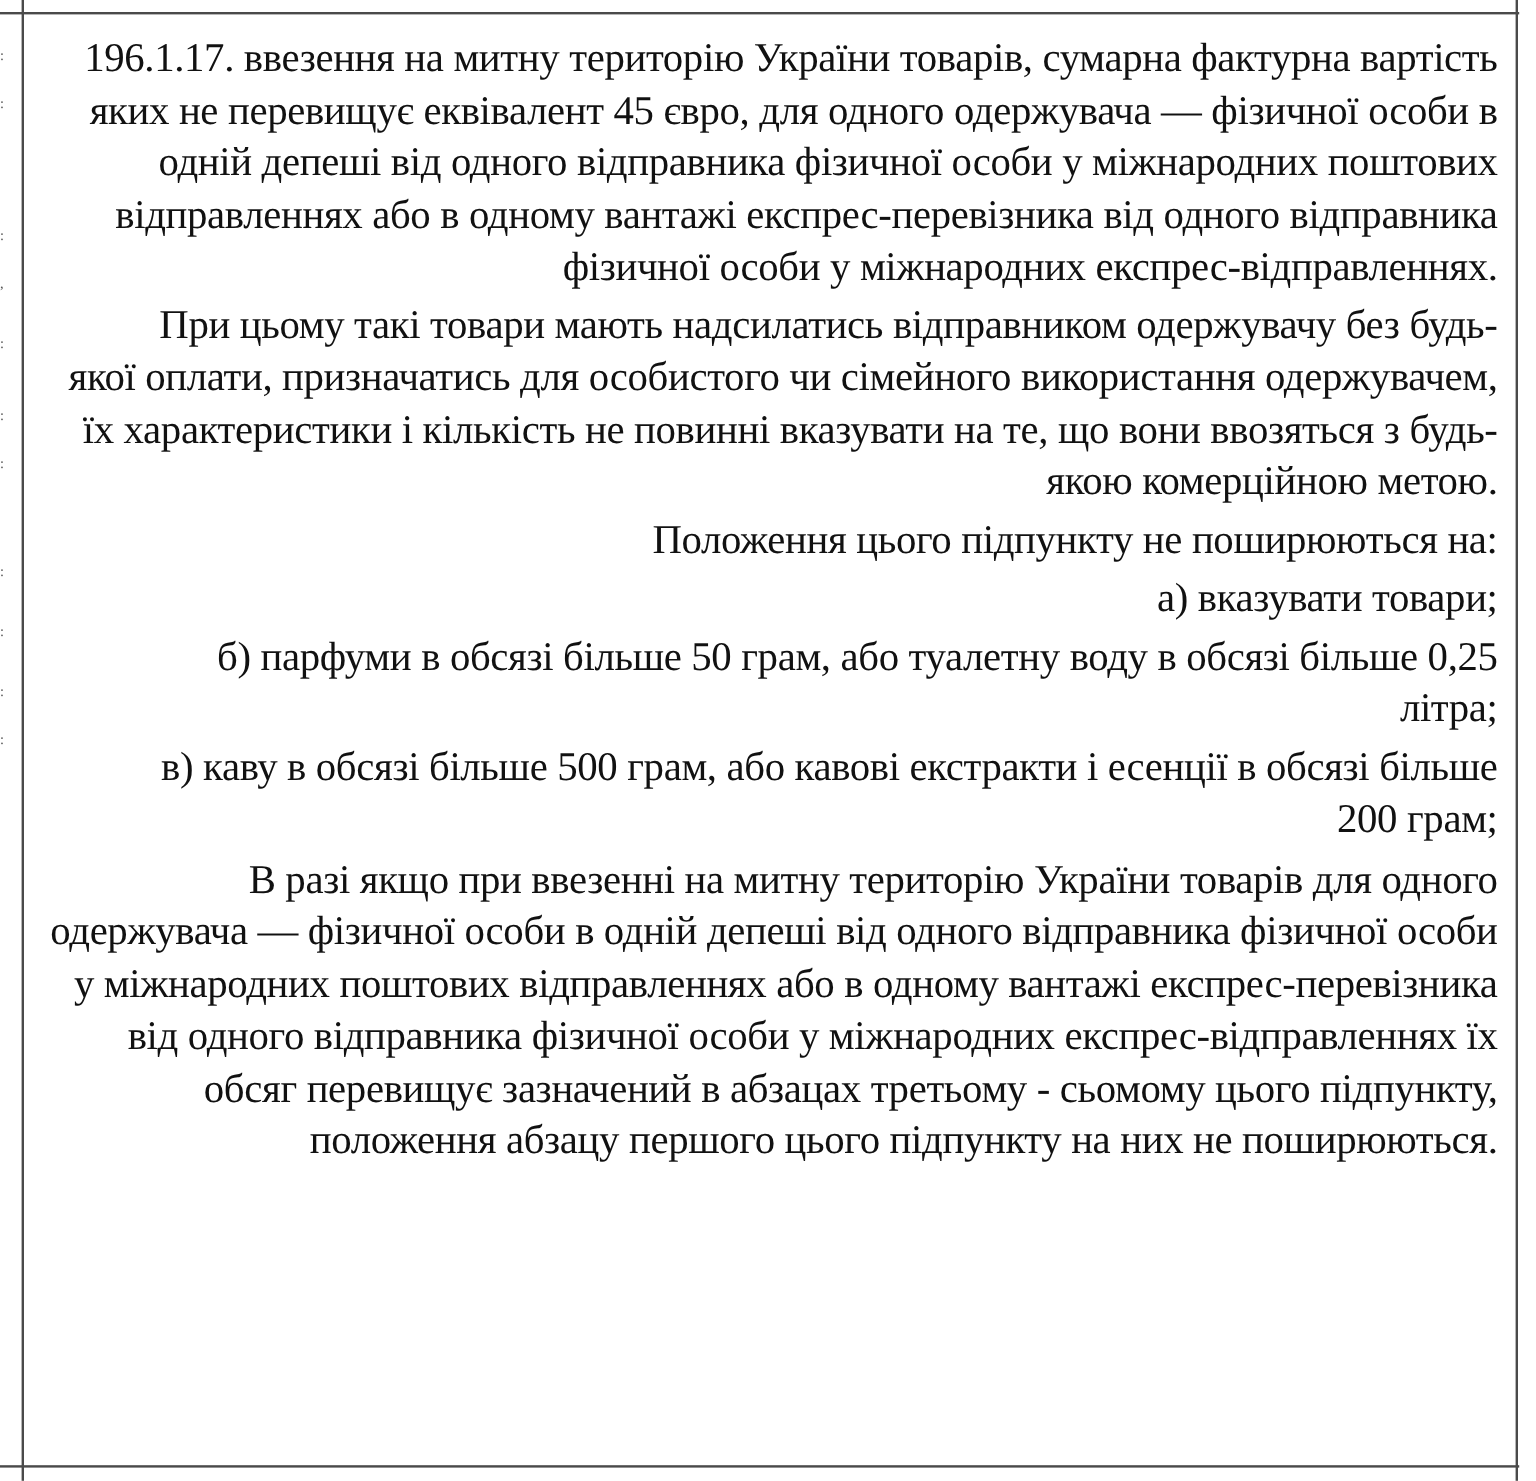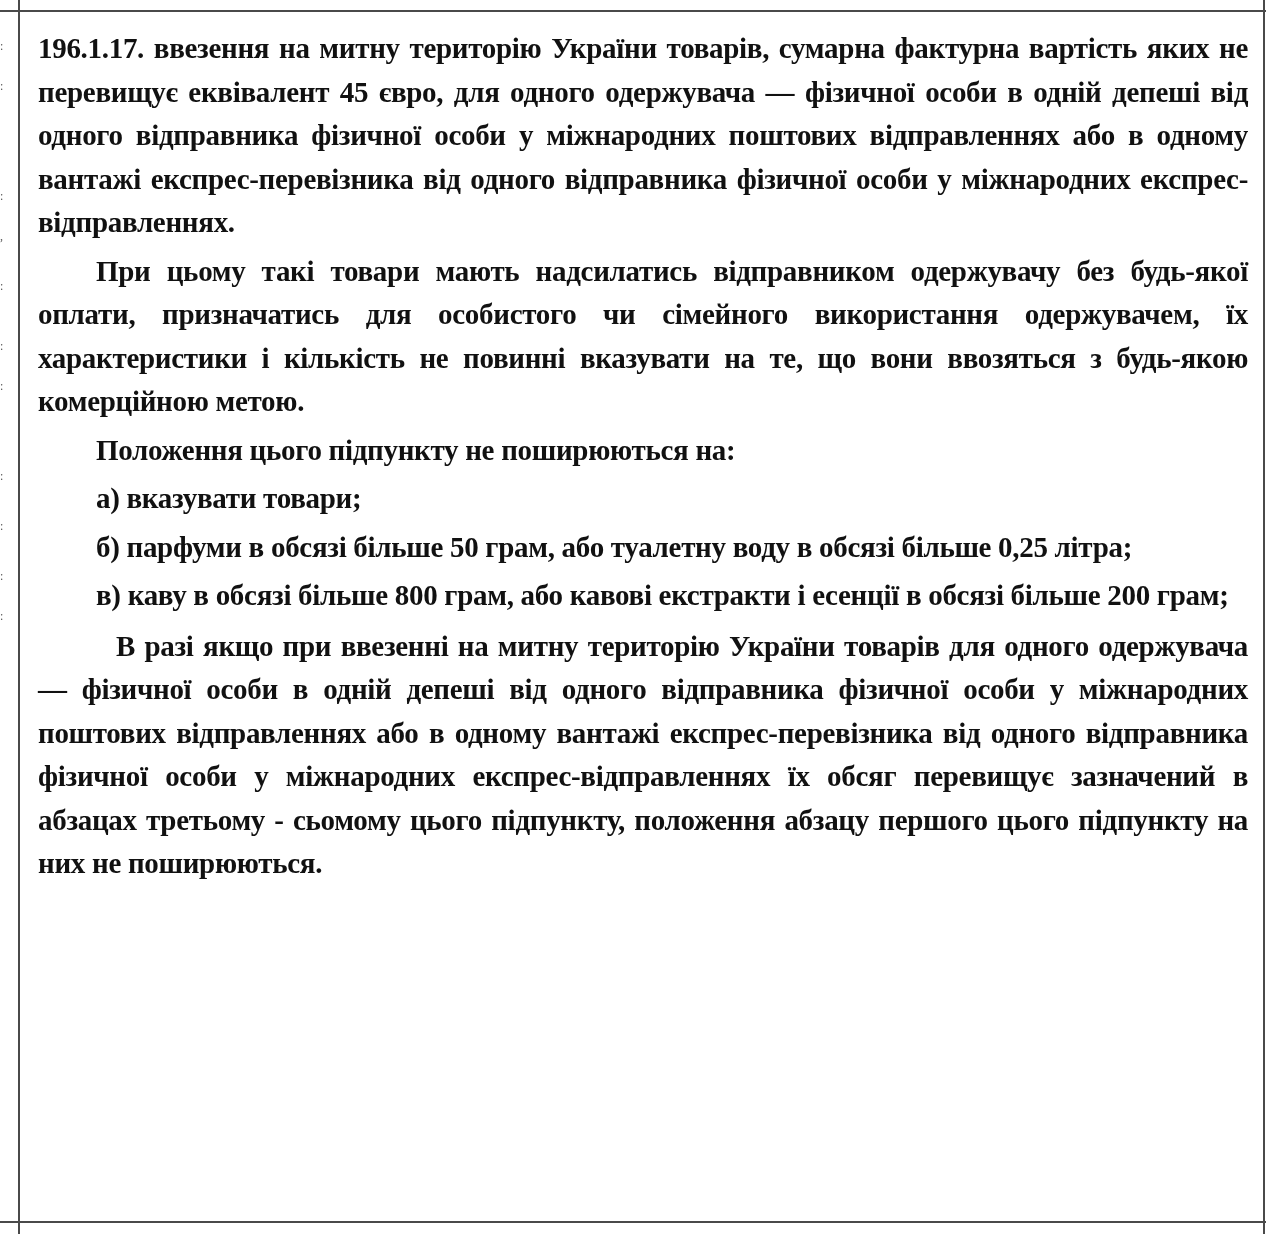--- a/index.html
+++ b/index.html
@@ -38,28 +38,29 @@
       left: 0;
       font-size: 12px;
       color: #555;
       line-height: 12px;
     }
     .cell {
       position: absolute;
       left: 38px;
       top: 27px;
       width: 1210px;
-      font-weight: bold;
-      font-size: 29px;
+      font-weight: normal;
+      font-size: 34px;
       line-height: 43.5px;
       text-align: justify;
       letter-spacing: -0.3px;
     }
     .cell p {
       margin: 0;
+      text-align: right;
     }
     .indent { text-indent: 58px; }
     .indent-big { text-indent: 78px; }
     .gap-s { margin-top: 5px !important; }
     .gap-m { margin-top: 7px !important; }
     .nojust { text-align: left; }
   </style>
 </head>
 <body>
 
@@ -81,15 +82,15 @@
   <span class="mark" style="top:540px;">:</span>
   <span class="mark" style="top:580px;">:</span>
 </div>
 
 <div class="cell">
   <p>196.1.17. ввезення на митну територію України товарів, сумарна фактурна вартість яких не перевищує еквівалент 45 євро, для одного одержувача — фізичної особи в одній депеші від одного відправника фізичної особи у міжнародних поштових відправленнях або в одному вантажі експрес-перевізника від одного відправника фізичної особи у міжнародних експрес-відправленнях.</p>
   <p class="indent gap-s">При цьому такі товари мають надсилатись відправником одержувачу без будь-якої оплати, призначатись для особистого чи сімейного використання одержувачем, їх характеристики і кількість не повинні вказувати на те, що вони ввозяться з будь-якою комерційною метою.</p>
   <p class="indent gap-s nojust">Положення цього підпункту не поширюються на:</p>
   <p class="indent gap-s nojust">а) вказувати товари;</p>
   <p class="indent gap-s">б) парфуми в обсязі більше 50 грам, або туалетну воду в обсязі більше 0,25 літра;</p>
-  <p class="indent gap-s">в) каву в обсязі більше 800 грам, або кавові екстракти і есенції в обсязі більше 200 грам;</p>
+  <p class="indent gap-s">в) каву в обсязі більше 500 грам, або кавові екстракти і есенції в обсязі більше 200 грам;</p>
   <p class="indent-big gap-m">В разі якщо при ввезенні на митну територію України товарів для одного одержувача — фізичної особи в одній депеші від одного відправника фізичної особи у міжнародних поштових відправленнях або в одному вантажі експрес-перевізника від одного відправника фізичної особи у міжнародних експрес-відправленнях їх обсяг перевищує зазначений в абзацах третьому - сьомому цього підпункту, положення абзацу першого цього підпункту на них не поширюються.</p>
 </div>
 
 </body></html>

